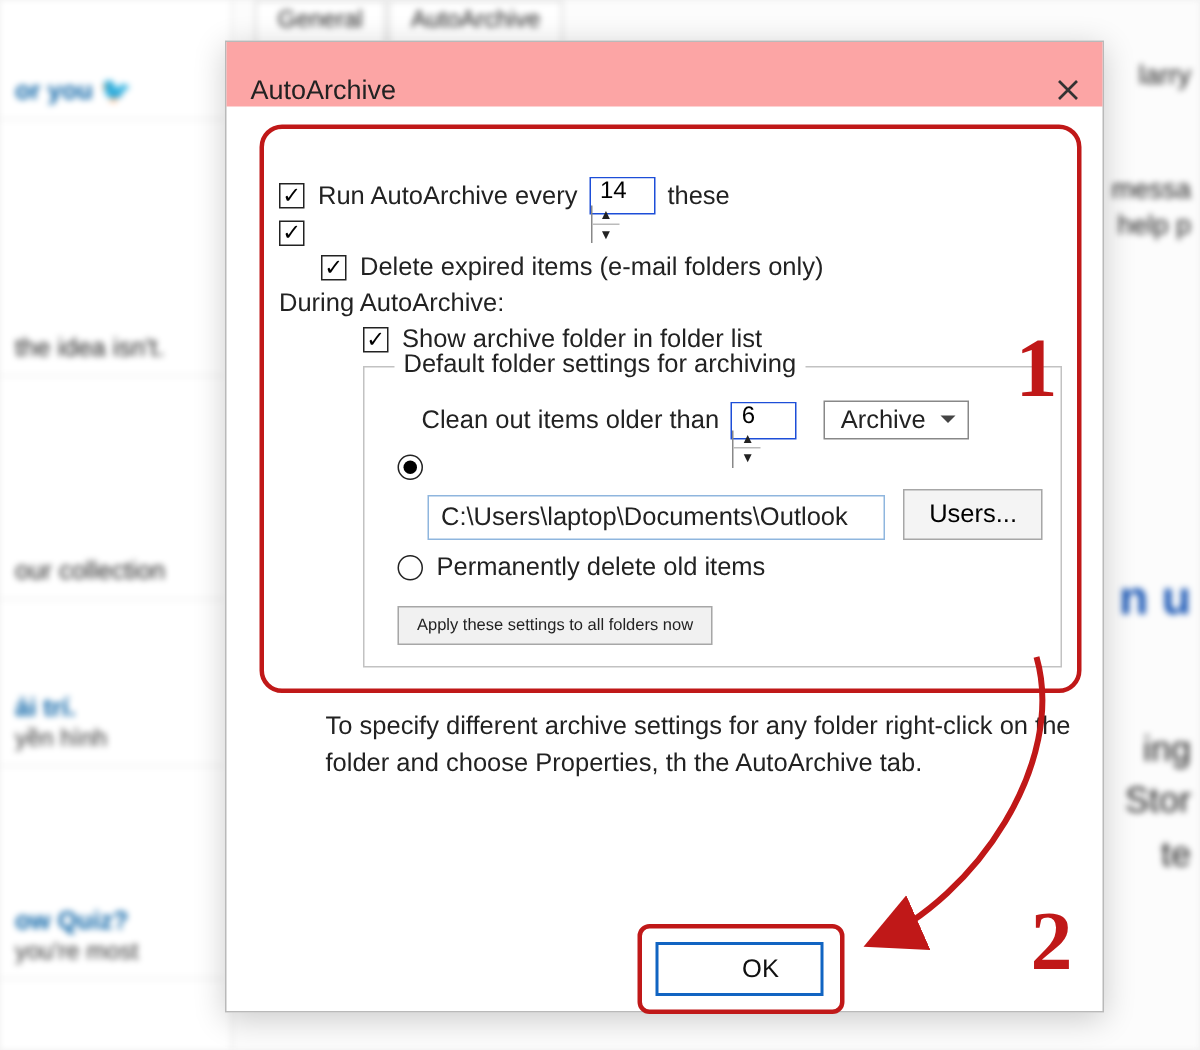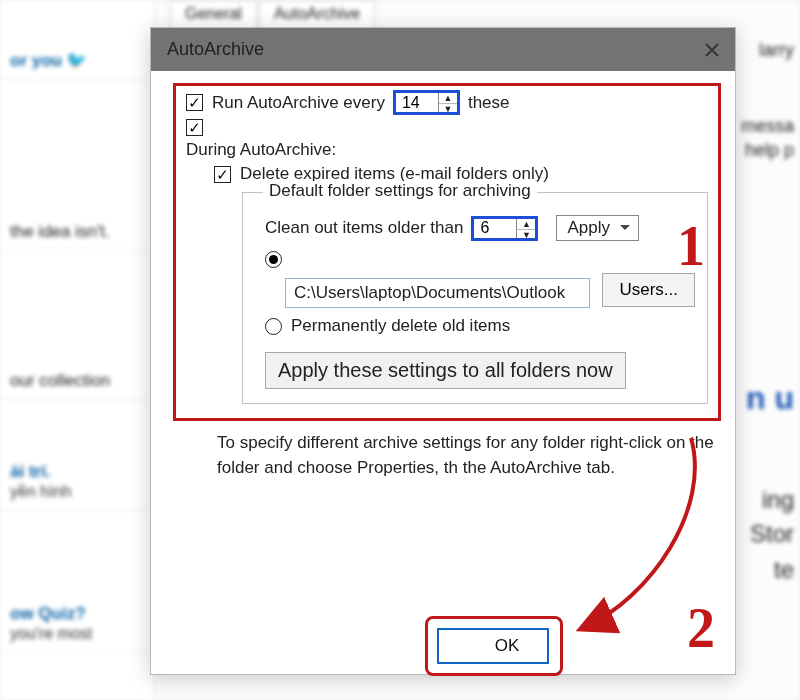--- a/index.html
+++ b/index.html
@@ -22,53 +22,53 @@
     .bg-tab { background:#fff; border:1px solid #cfcfcf; border-bottom:none; padding:4px 14px 0; font-size:16px; color:#222;}
     .bg-right-text { position: absolute; right: 6px; color: #222; font-size: 18px; }
 
     .dialog {
       position: absolute;
       left: 150px; top: 27px; width: 586px; height: 648px;
       background: #fff; border: 1px solid #b9b9b9;
       box-shadow: 0 4px 20px rgba(0,0,0,0.2);
     }
     .titlebar {
-      background: #737373; height: 43px; display: flex;
-      align-items: center; justify-content: space-between;
+      background: #fca5a5; height: 43px; display: flex;
+      align-items: flex-end; justify-content: space-between;
       padding: 0 12px 0 16px;
     }
     .titlebar-text { font-size: 18px; color: #222; }
     .close { width: 22px; height: 22px; color: #333; display:flex; align-items:center; justify-content:center; cursor:pointer; }
     .content { padding: 12px 14px 10px 22px; position: relative; }
 
-    .topbox { border: 3px solid #c01818; border-radius: 0; padding: 0 10px 14px 10px; position: relative; }
+    .topbox { border: 3px solid #c01818; border-radius: 15px; padding: 28px 10px 14px 10px; position: relative; }
 
     .row { display: flex; align-items: center; flex-wrap: wrap; margin: 4px 0; }
     .cb { width:17px; height:17px; border:1.5px solid #222; margin-right:9px; display:inline-flex; align-items:center; justify-content:center; cursor:pointer; }
     .cb.checked::after { content:"✓"; font-size:15px; line-height:1; color:#000; }
     .indent1 { margin-left: 28px; }
     .indent2 { margin-left: 56px; }
 
-    .numfield { display:inline-flex; align-items:stretch; border:3px solid #1d4ed8; height:25px; margin: 0 8px; }
+    .numfield { display:inline-flex; align-items:stretch; border:1px solid #1d4ed8; height:25px; margin: 0 8px; flex-direction: column; }
     .numfield input { width:42px; border:none; outline:none; padding:0 6px; font-size:16px; text-align:left; }
     .spin { display:flex; flex-direction:column; border-left:1px solid #888; }
     .spin div { width:18px; height:12.5px; display:flex; align-items:center; justify-content:center; font-size:9px; cursor:pointer; user-select:none; }
     .spin div:first-child { border-bottom:1px solid #bbb; }
 
     .groupbox { border:1px solid #c2c2c2; margin-top:8px; position:relative; padding:18px 12px 14px 14px; }
     .groupbox .legend { position:absolute; top:-12px; left:20px; background:#fff; padding:0 6px; font-size:17px; }
 
     .radio { width:17px; height:17px; border:1.5px solid #222; border-radius:50%; margin-right:9px; display:inline-flex; align-items:center; justify-content:center; cursor:pointer; }
     .radio.checked::after { content:""; width:9px; height:9px; border-radius:50%; background:#000; }
 
     .pathbox { border:1px solid #8fb6de; background:#fff; padding:4px 8px; margin:6px 0 0 28px; width:320px; font-size:17px; }
     .browse { border:1px solid #a7a7a7; background:#f4f4f4; padding:6px 16px; font-size:17px; margin-left:12px; cursor:pointer; }
-    .pathrow { display:flex; align-items:center; }
-
-    .applybtn { border:1px solid #a7a7a7; background:#f1f1f1; padding:6px 12px; font-size:20px; margin:12px 0 0 28px; cursor:pointer; display:inline-block;text-align:center; }
+    .pathrow { display:flex; align-items:flex-end; }
+
+    .applybtn { border:1px solid #a7a7a7; background:#f1f1f1; padding:6px 12px; font-size:11px; margin:12px 0 0 28px; cursor:pointer; display:inline-block;text-align:center; }
 
     .select { border:1px solid #888; background:#fff; padding:2px 28px 2px 10px; font-size:17px; position:relative; margin-left:10px; cursor:pointer; }
     .select::after { content:""; position:absolute; right:8px; top:50%; margin-top:-3px; border:5px solid transparent; border-top-color:#444; }
 
     .hint { margin-top:10px; font-size:17px; padding: 0 4px 0 44px; line-height:1.45; }
 
     .okbtn-wrap { position:absolute; left:286px; top:600px; }
     .okbtn { border:2px solid #1164c2; background:#fff; color:#111; width:112px; height:36px; font-size:17px; cursor:pointer;padding-left:28px; }
     .okframe { position:absolute; border:3px solid #c01818; border-radius:8px; left:274px; top:588px; width:138px; height:60px; pointer-events:none; }
 
@@ -128,42 +128,46 @@
               <div>▼</div>
             </span>
         </span>
         <span>these</span>
       </div>
 
       <div class="row">
         <span class="cb checked"></span>
       </div>
 
+      <div class="row indent1">
+        <span class="cb checked"></span>
+        <span>Delete expired items (e-mail folders only)</span>
+      </div>
+
       <div class="row">During AutoArchive:</div>
 
-      <div class="row indent1">
-        <span class="cb checked"></span>
-        <span>Delete expired items (e-mail folders only)</span>
-      </div>
-
-
+
+      <div class="row indent2">
+        <span class="cb checked"></span>
+        <span>Show archive folder in folder list</span>
+      </div>
 
       <div class="groupbox indent2">
         <span class="legend">Default folder settings for archiving</span>
 
-        <div class="row" style="margin-left:8px">
+        <div class="row" style="margin-left:24px">
           <span>Clean out items older than</span>
           <span class="numfield">
             <input value="6" style="">
             <span class="spin">
                 <div>▲</div>
                 <div>▼</div>
               </span>
           </span>
-          <span class="select">Apply</span>
+          <span class="select">Archive</span>
         </div>
 
         <div class="row" style="margin-top:10px; margin-left:8px">
           <span class="radio checked"></span>
         </div>
         <div class="pathrow">
           <div class="pathbox">C:\Users\laptop\Documents\Outlook</div>
           <button class="browse">Users...</button>
         </div>
 

